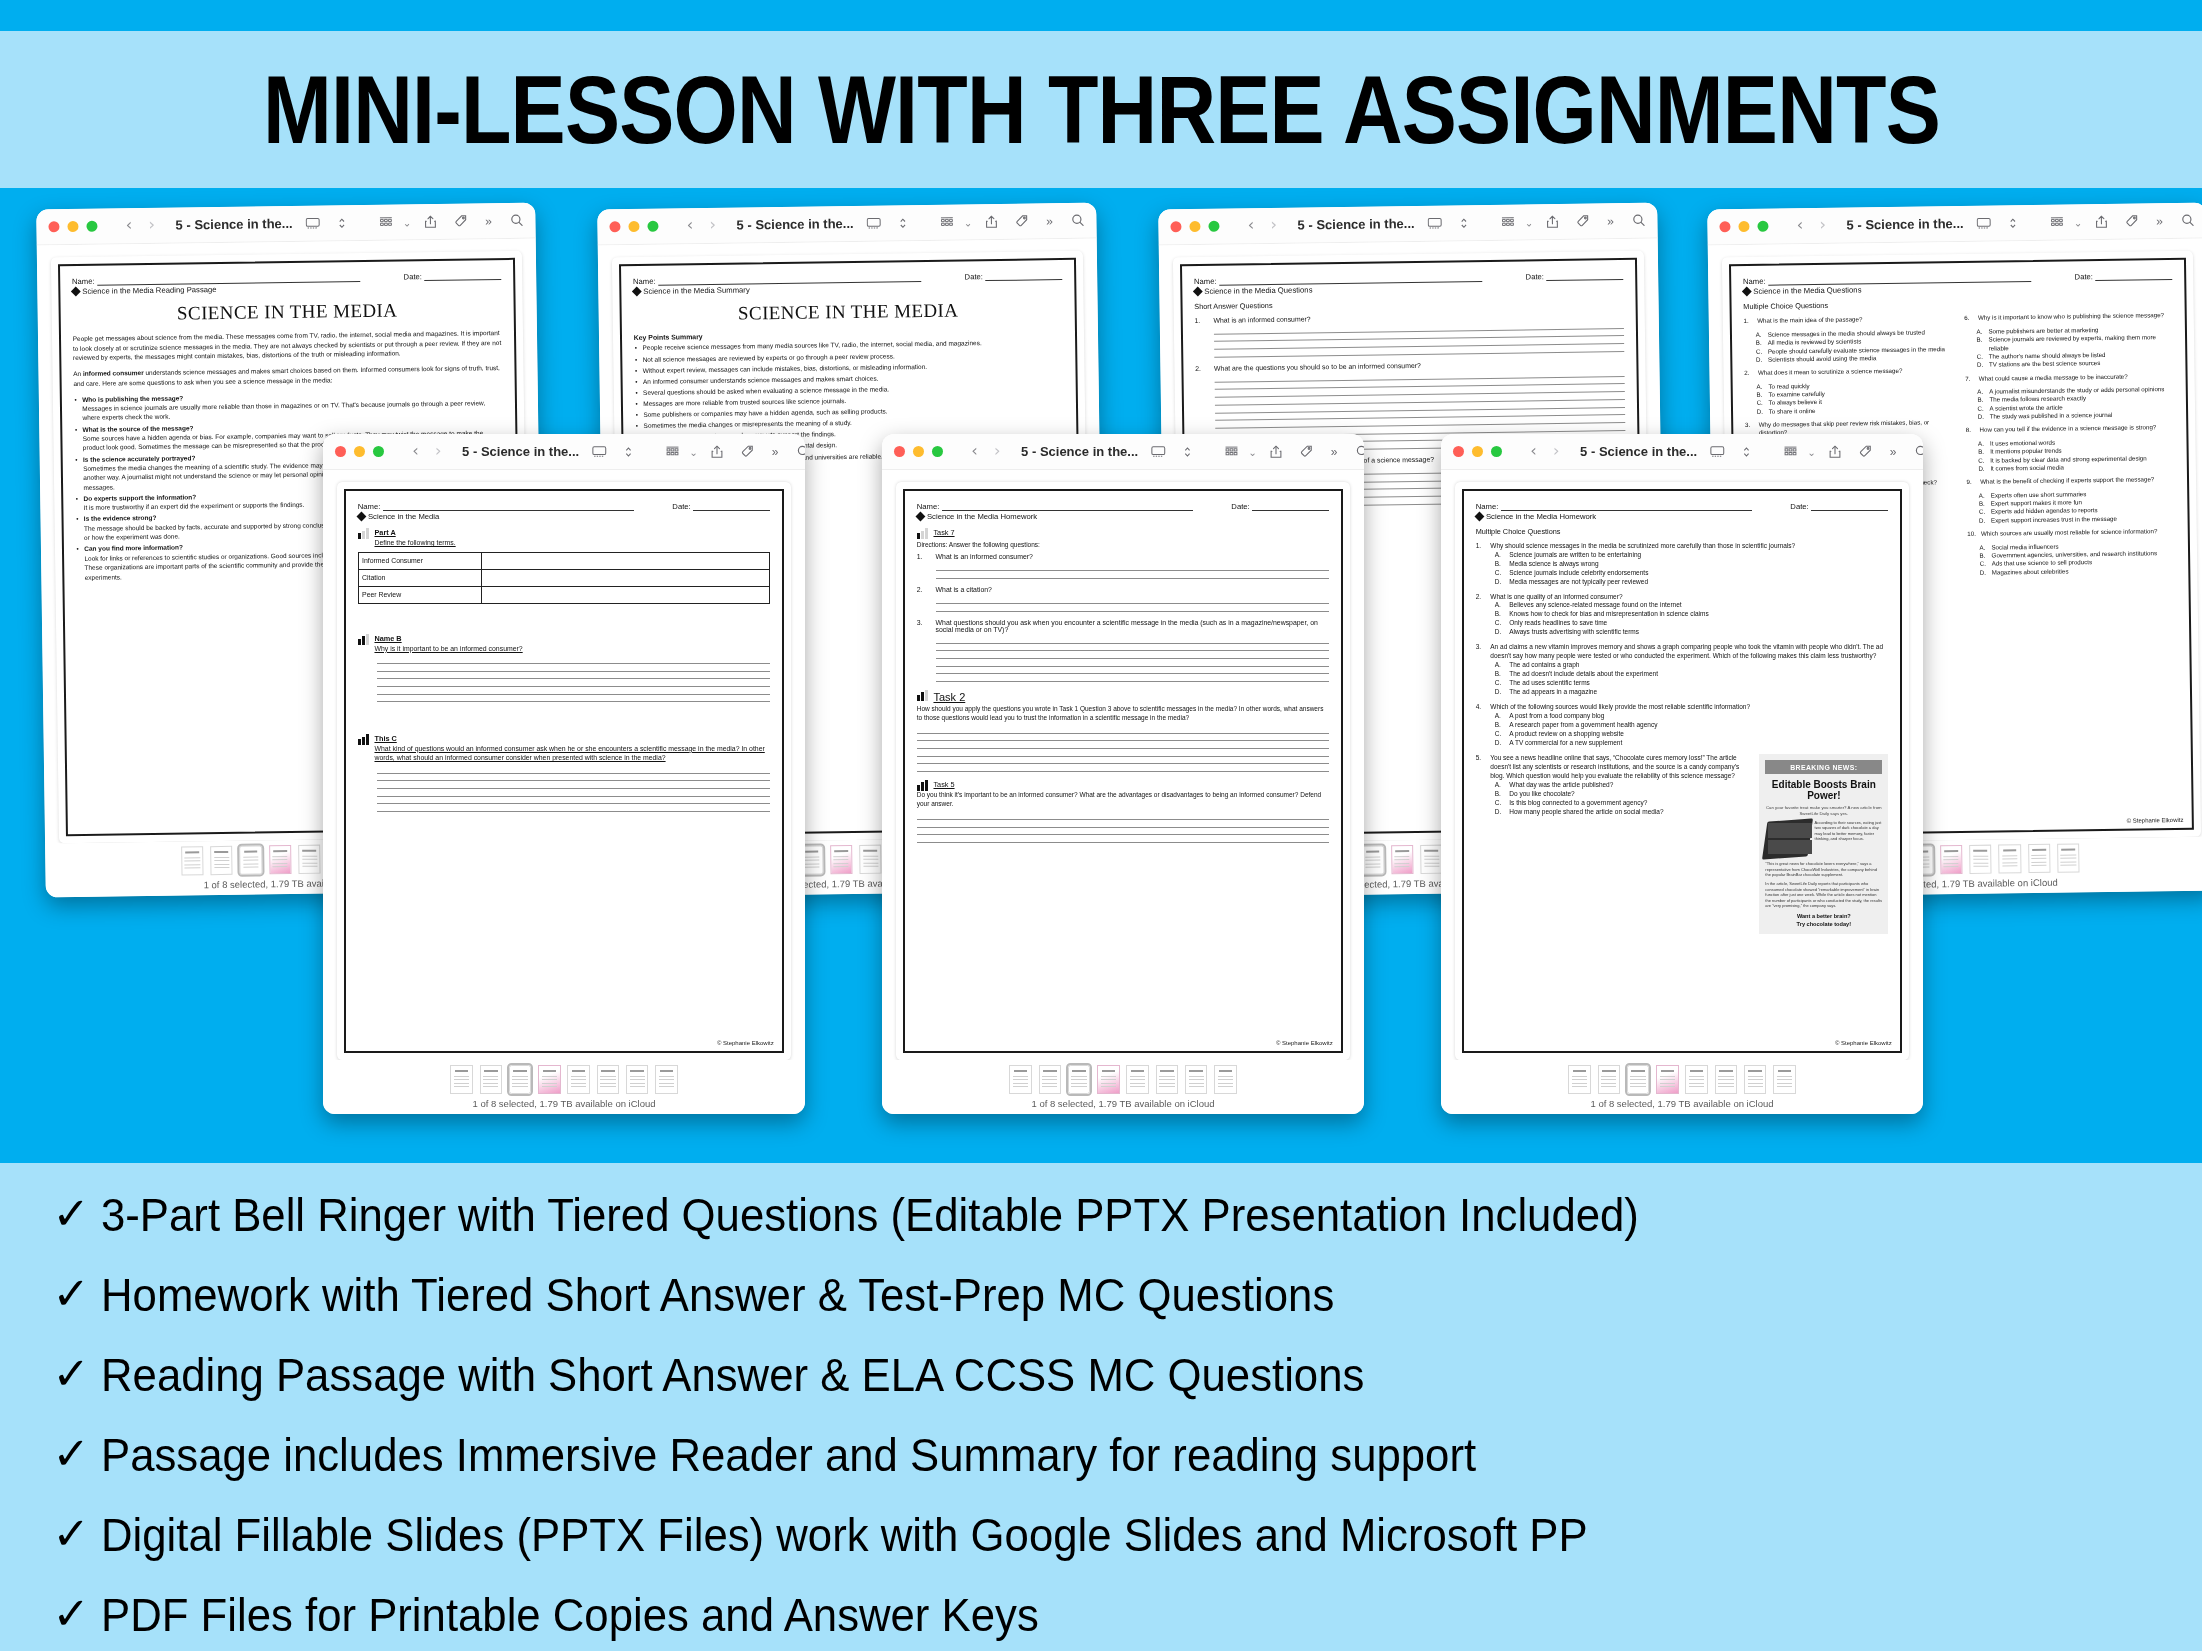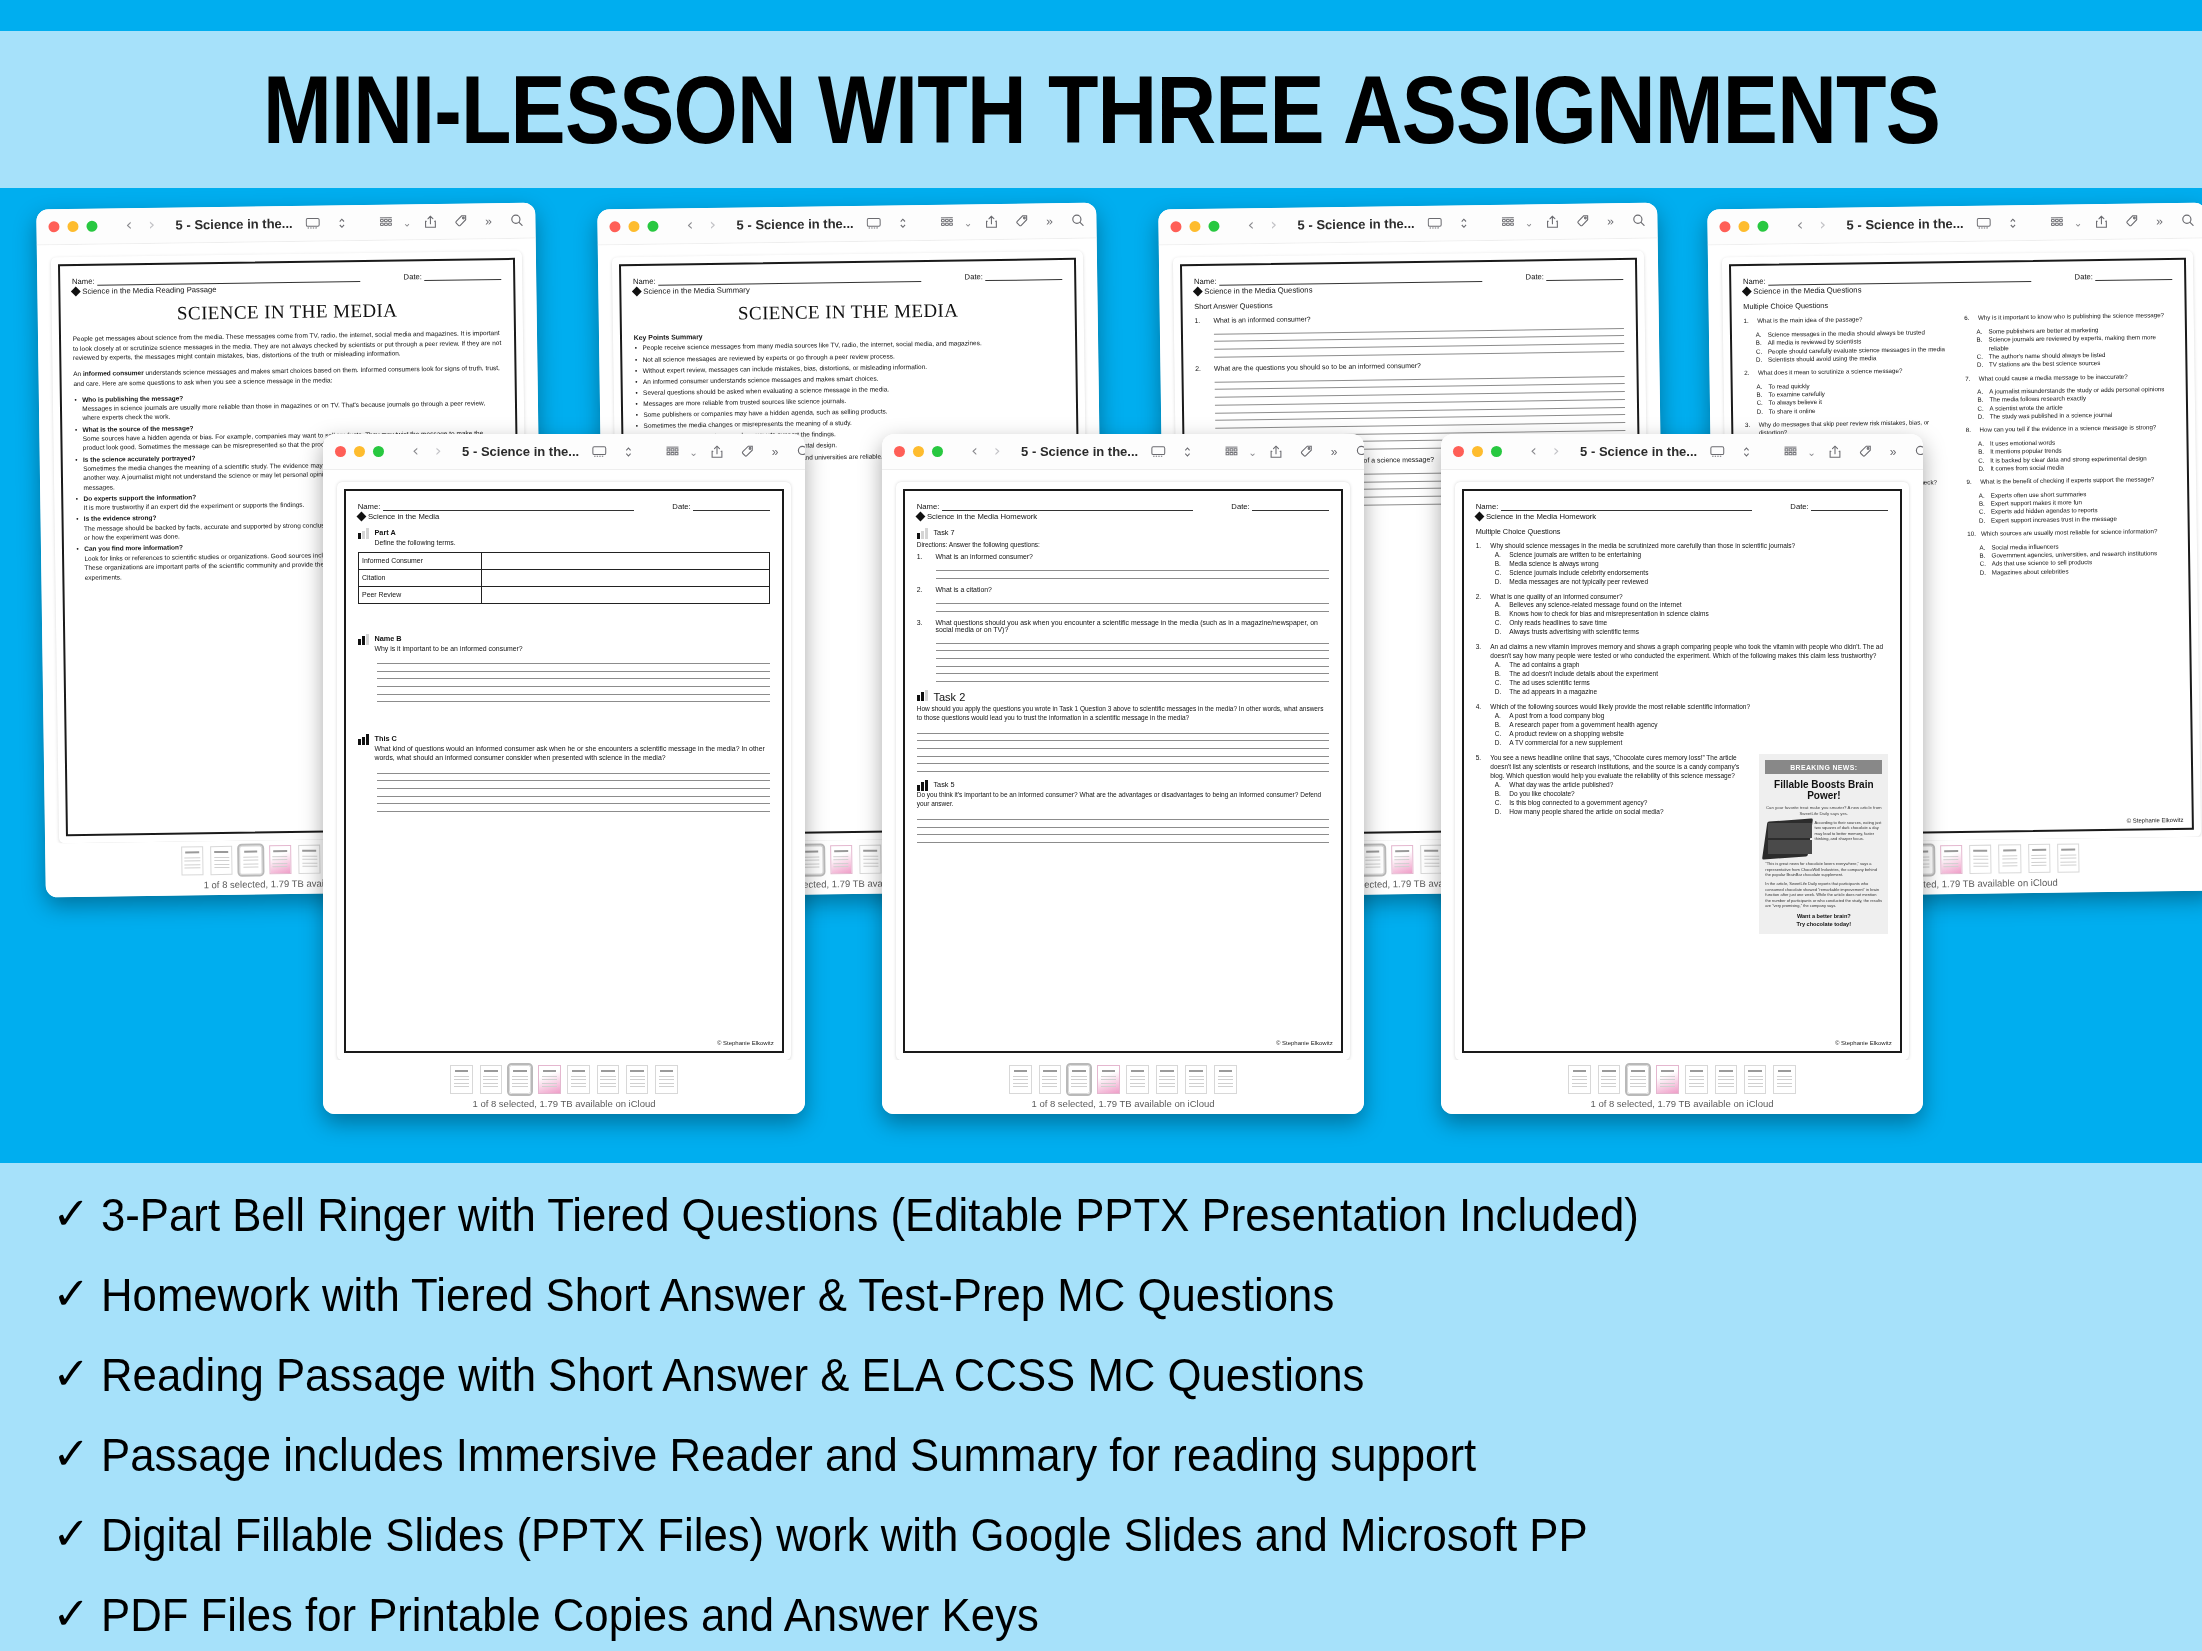--- a/index.html
+++ b/index.html
@@ -137,21 +137,21 @@
   
   .baricon { display:inline-flex; align-items:flex-end; gap:1.3px; height:11.2px; vertical-align:bottom;}
   .baricon i { display:block; width:3px; background:#111; }
   .baricon i:nth-child(1){height:6px;}
   .baricon i:nth-child(2){height:8.6px;}
   .baricon i:nth-child(3){height:11.2px;}
   .baricon.l1 i:nth-child(2), .baricon.l1 i:nth-child(3){background:#d4d4d4;}
   .baricon.l2 i:nth-child(3){background:#d4d4d4;}
 
   .parthead { display:flex; gap:5.2px; align-items:flex-start; margin-top:7.7px;}
-  .parthead .txt { font-size:6.9px; line-height:1.35;}
+  .parthead .txt { font-size:6.9px; line-height:1.35;text-decoration:underline;}
   .parthead .txt .pb { font-weight:bold; display:block; font-size:7.3px;}
 
   table.defs { width:100%; border-collapse:collapse; margin-top:4.3px; font-size:6.9px;}
   table.defs td { border:0.9px solid #222; height:17px; padding:1.7px 3.4px; }
   table.defs td.k { width:30%; }
 
   .mc-cols { display:flex; gap:12px; margin-top:6px; }
   .mc-col { flex:1; font-size:6.2px; line-height:1.34; }
   .mc-q { display:flex; gap:3.4px; margin-bottom:5.2px; }
   .mc-q .qn { width:10.3px; flex:0 0 10.3px; }
@@ -1638,21 +1638,21 @@
                     <span>Is this blog connected to a government agency?</span>
                   </div>
                   <div class="hw-opt">
                     <span class="ol">D.</span>
                     <span>How many people shared the article on social media?</span>
                   </div>
                 </div>
               </div>
               <div class="news-box">
                 <div class="news-banner">BREAKING NEWS:</div>
-                <div class="news-h">Fillable Boosts Brain Power!</div>
+                <div class="news-h">Editable Boosts Brain Power!</div>
                 <div class="news-sub">Can your favorite treat make you smarter? A new article from SweetLife Daily says yes.</div>
                 <div class="news-body">
                   <div class="choc">
                     <span class="bar"></span>
                     <span class="sq" style="left:2.6px;top:3.4px"></span>
                     <span class="sq" style="left:16.3px;top:3.4px"></span>
                     <span class="sq" style="left:30px;top:3.4px"></span>
                     <span class="sq" style="left:2.6px;top:20px"></span>
                     <span class="sq" style="left:16.3px;top:20px"></span>
                     <span class="sq" style="left:30px;top:20px"></span>

